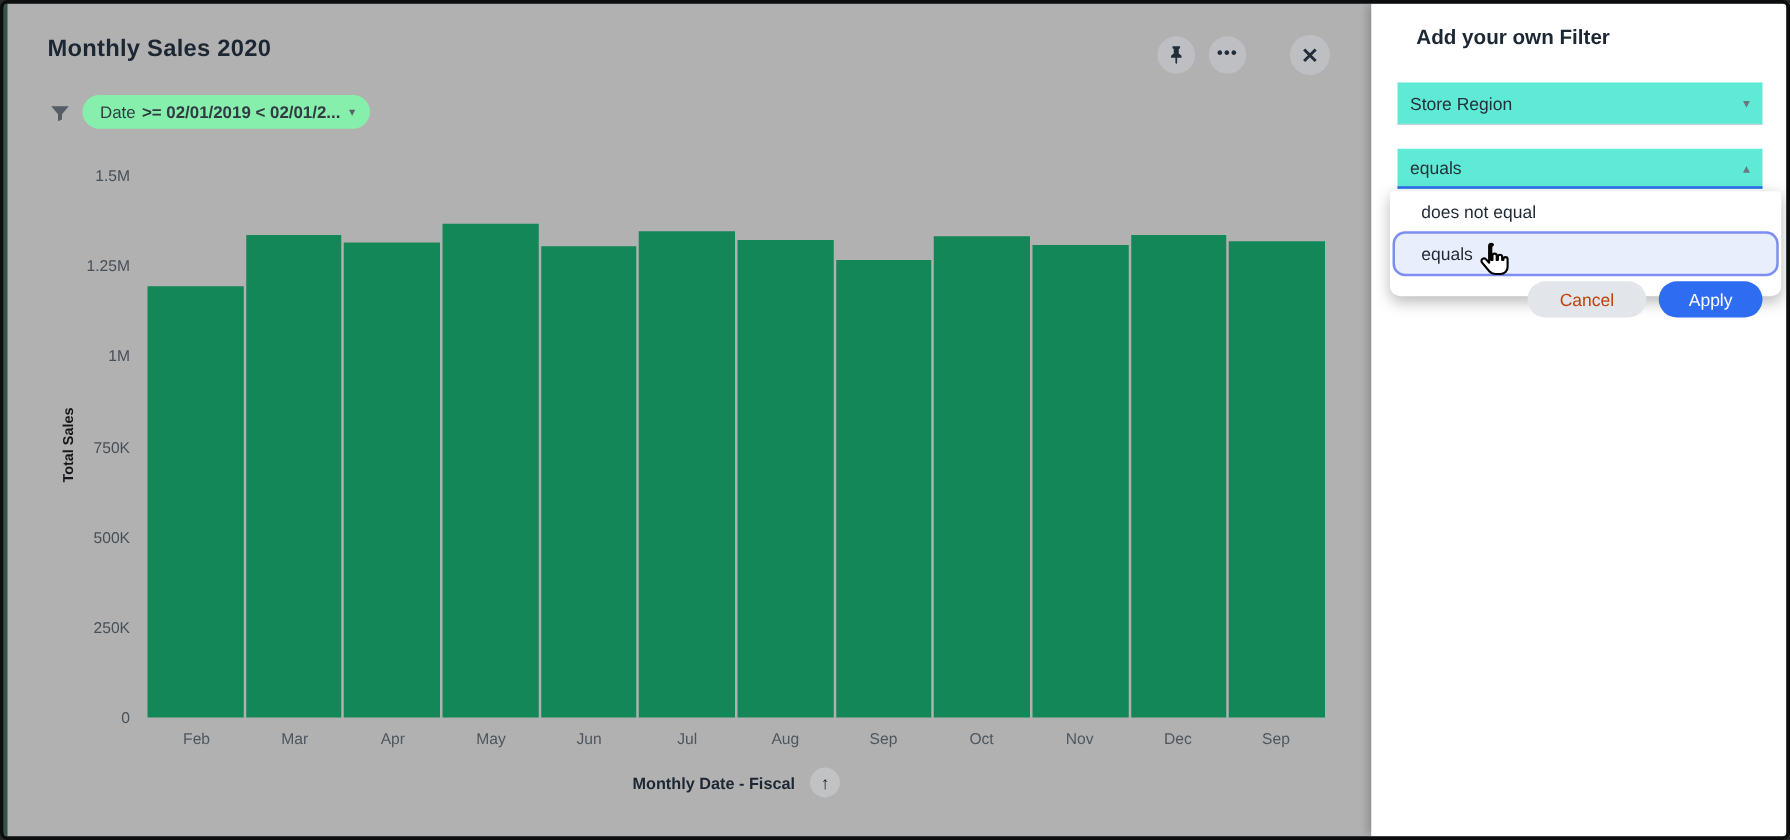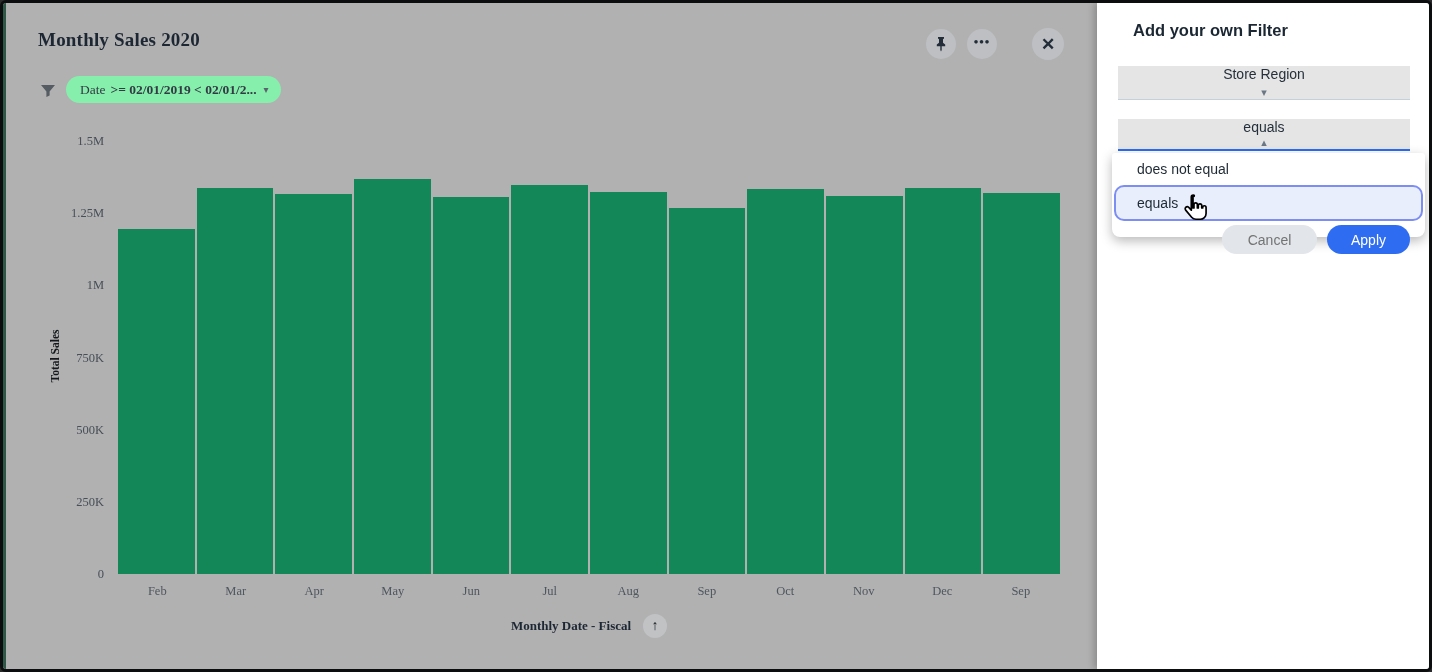--- a/index.html
+++ b/index.html
@@ -6,21 +6,21 @@
   html,body { background:#2a2a2a; }
   body { font-family:"Liberation Sans", sans-serif; }
   #screen {
     position:relative; width:1432px; height:672px;
     background:#b1b1b1; border:3px solid #0b0d0e; border-radius:6px;
     overflow:hidden;
   }
   .green-edge { position:absolute; left:0; top:0; bottom:0; width:3px; background:#2f5847; }
 
   
-  .chart-area { position:absolute; left:3px; top:0; width:1091px; height:666px;font-family:Liberation Serif, serif; }
+  .chart-area { position:absolute; left:3px; top:0; width:1091px; height:666px; }
   .widget-title { position:absolute; left:32px; top:26px; font-size:19px; font-weight:bold; color:#1d2733; letter-spacing:.2px; }
   .circle-btn {
     position:absolute; width:30px; height:30px; border-radius:50%;
     background:#bdbfc2; display:flex; align-items:center; justify-content:center;
     color:#222d39; cursor:pointer;
   }
   .circle-btn svg { display:block; }
   .ellipsis-glyph { font-size:13px; font-weight:bold; letter-spacing:1px; color:#222d39; line-height:1; padding-bottom:6px; }
   .close-glyph { font-size:17px; font-weight:bold; color:#222d39; line-height:1; }
 
@@ -63,24 +63,23 @@
   .xaxis-note-row { position:absolute; left:112px; top:632px; width:942px; text-align:center; }
   .xaxis-note { font-size:12.5px; font-style:italic; color:#595f66; }
 
   
   .side-panel {
     position:absolute; left:1094px; top:0; width:332px; height:666px;
     background:#ffffff; box-shadow:-3px 0 7px rgba(0,0,0,.22);
   }
   .panel-title { position:absolute; left:21px; top:18px; font-size:16.5px; font-weight:600; color:#1b2733;margin-left:15px; }
   .select-field {
-    position:absolute; left:21px; width:292px; background:#e5e5e5;
+    position:absolute; left:21px; width:292px; background:#5eead4;
     display:flex; align-items:center; padding:0 10px; font-size:14px; color:#25303c;
     cursor:pointer;
-    flex-direction:column;
   }
   .select-field .select-value { flex:1; }
   .select-caret { font-size:11px; color:#6b7785; }
   #field-select { top:63px; height:34px; border-bottom:1px solid #c5d0dd; }
   #operator-select { top:116px; height:32px; border-bottom:2px solid #2b6cf0; }
 
   .dropdown-menu {
     position:absolute; left:15px; top:150px; width:313px; background:#ffffff;
     border-radius:3px 3px 8px 8px; box-shadow:0 4px 12px rgba(0,0,0,.28);
     padding-bottom:16px;
@@ -92,21 +91,21 @@
     background:#e8eefc; padding-left:21px;
   }
 
   .cursor-hand { position:absolute; left:86px; top:190px; width:30px; height:34px; pointer-events:none; }
 
   .pill-btn {
     position:absolute; top:222px; height:29px; border:none; border-radius:15px;
     font-size:14px; font-family:"Liberation Sans", sans-serif;
     display:flex; align-items:center; justify-content:center; cursor:pointer;
   }
-  #cancel-btn { left:125px; width:95px; background:#e2e5e9; color:#737373; }
+  #cancel-btn { left:125px; width:95px; background:#e2e5e9; color:#c2410c; }
   #apply-btn  { left:230px; width:83px; background:#2e6cf2; color:#ffffff; }
 </style>
 </head>
 <body>
 
 <div id="screen">
   <div class="green-edge"></div>
 
   <div class="chart-area">
     <div class="widget-title">Monthly Sales 2020</div>

